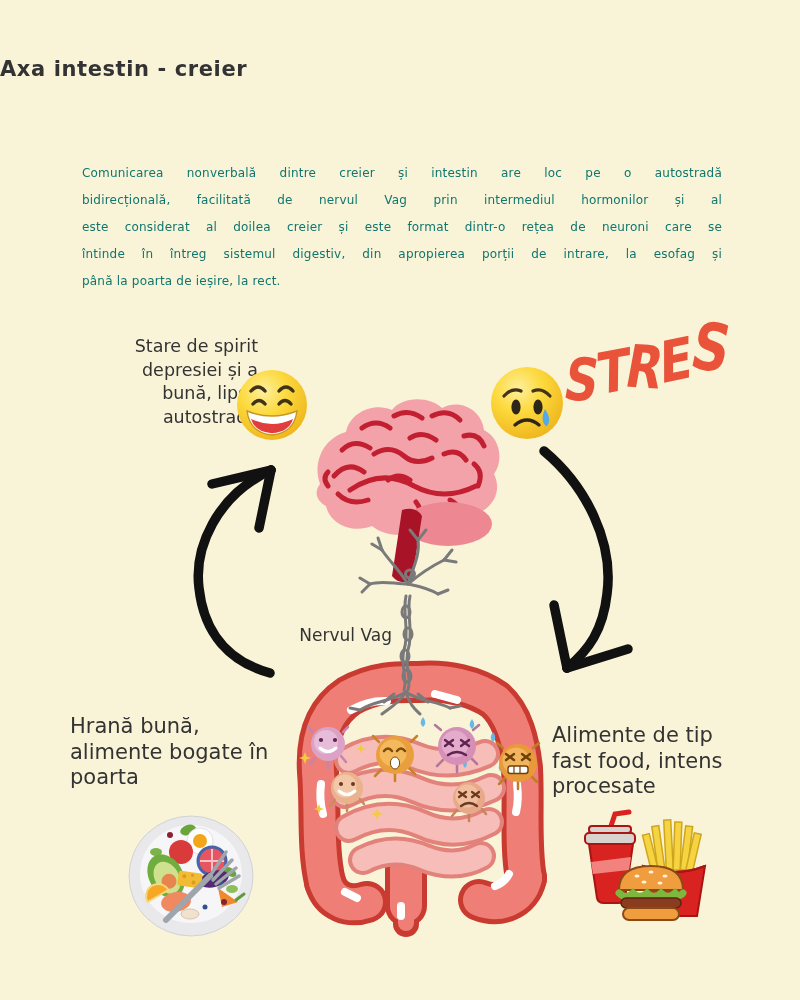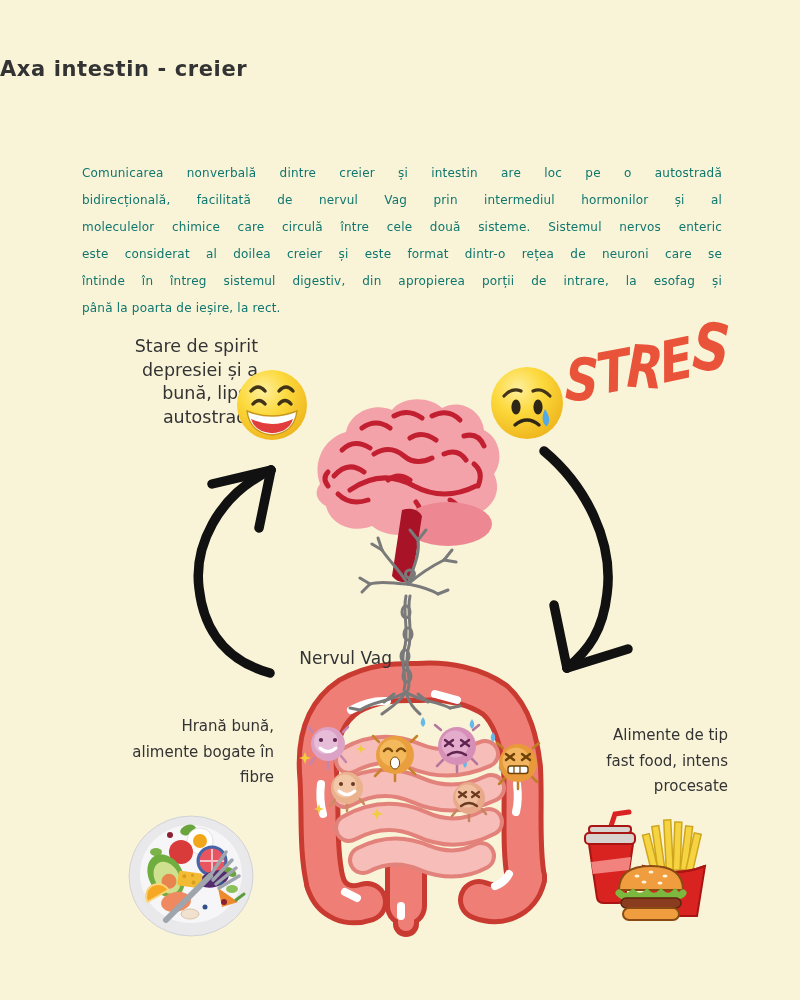--- a/index.html
+++ b/index.html
@@ -6,24 +6,24 @@
   body{font-family:"DejaVu Sans","Liberation Sans",sans-serif;background:#f9f4d8;}
   .canvas{position:relative;width:800px;height:1000px;background:#f9f4d8;overflow:hidden;margin:0 auto;}
   .abs{position:absolute;}
   .page-title{left:0;top:57px;width:800px;text-align:left;font-size:21px;font-weight:bold;
     color:#333;letter-spacing:.6px;}
   .intro{left:82px;top:160px;width:640px;color:#0f766e;font-size:12px;line-height:27px;letter-spacing:.2px;}
   .intro .iline{text-align:justify;text-align-last:justify;}
   .intro .iline.last{text-align-last:left;}
   .side-label{color:#333;font-size:17.5px;line-height:23.5px;text-align:right;font-weight:500;}
   .good-mood{left:82px;top:335px;width:176px;}
-  .food-label{color:#333;font-size:15px;line-height:25.5px;text-align:right;}
+  .food-label{color:#333;font-size:21px;line-height:25.5px;text-align:left;}
   .good-food{left:70px;top:714px;width:204px;}
   .bad-food{left:552px;top:714px;width:176px;margin-top:9px;}
-  .nerve-label{left:288px;top:625px;width:104px;text-align:right;font-size:17px;color:#333;z-index:6;margin-top:23px;}
+  .nerve-label{left:288px;top:625px;width:104px;text-align:right;font-size:17px;color:#333;z-index:6;}
   .stress{left:564px;top:316px;width:160px;height:86px;z-index:5;
     transform:rotate(-6deg) skewX(-10deg) scaleY(1.2);transform-origin:10% 90%;
     display:flex;align-items:flex-end;color:#e8533a;font-weight:bold;font-size:48px;line-height:1;}
   .stress span{display:inline-block;margin-right:-3px;}
   .stress span:nth-child(1){transform:rotate(7deg) translateY(4px);}
   .stress span:nth-child(2){transform:rotate(-4deg) translateY(0);}
   .stress span:nth-child(3){transform:rotate(8deg) translateY(-1px);}
   .stress span:nth-child(4){transform:rotate(-5deg) translateY(-4px);}
   .stress span:nth-child(5){transform:rotate(10deg) translateY(-9px);font-size:53px;}
   .z1{z-index:1}.z2{z-index:2}.z3{z-index:3}.z4{z-index:4}
@@ -32,21 +32,20 @@
 </head>
 <body>
 
 <div class="canvas">
 
   <div class="abs page-title">Axa intestin - creier</div>
 
   <div class="abs intro">
     <div class="iline">Comunicarea nonverbală dintre creier și intestin are loc pe o autostradă</div>
     <div class="iline">bidirecțională, facilitată de nervul Vag prin intermediul hormonilor și al</div>
-    <div class="iline">moleculelor chimice care circulă între cele două sisteme. Sistemul nervos enteric</div>
     <div class="iline">este considerat al doilea creier și este format dintr-o rețea de neuroni care se</div>
     <div class="iline">întinde în întreg sistemul digestiv, din apropierea porții de intrare, la esofag și</div>
     <div class="iline last">până la poarta de ieșire, la rect.</div>
   </div>
 
   <div class="abs side-label good-mood">
     <div>Stare de spirit</div>
     <div>depresiei și a</div>
     <div>bună, lipsa</div>
     <div>autostradă</div>
@@ -324,21 +323,21 @@
     <g stroke="#111111" stroke-width="9.5" fill="none" stroke-linecap="round">
       <path d="M10,7 C52,42 80,98 73,150 C69,186 55,206 33,224"></path>
       <path d="M33,224 L20,161"></path>
         <path d="M33,224 L94,205"></path>
     </g>
   </svg>
 
   <div class="abs food-label good-food">
     <div>Hrană bună,</div>
     <div>alimente bogate în</div>
-    <div>fibre</div>
+    <div>poarta</div>
   </div>
 
   <div class="abs food-label bad-food">
     <div>Alimente de tip</div>
     <div>fast food, intens</div>
     <div>procesate</div>
   </div>
 
   <svg class="abs z3" style="left:126px;top:810px" width="130" height="130" viewBox="0 0 130 130">
     <ellipse cx="65" cy="66" rx="62" ry="60" fill="#e9e9ec" stroke="#d2d2d6"></ellipse>

